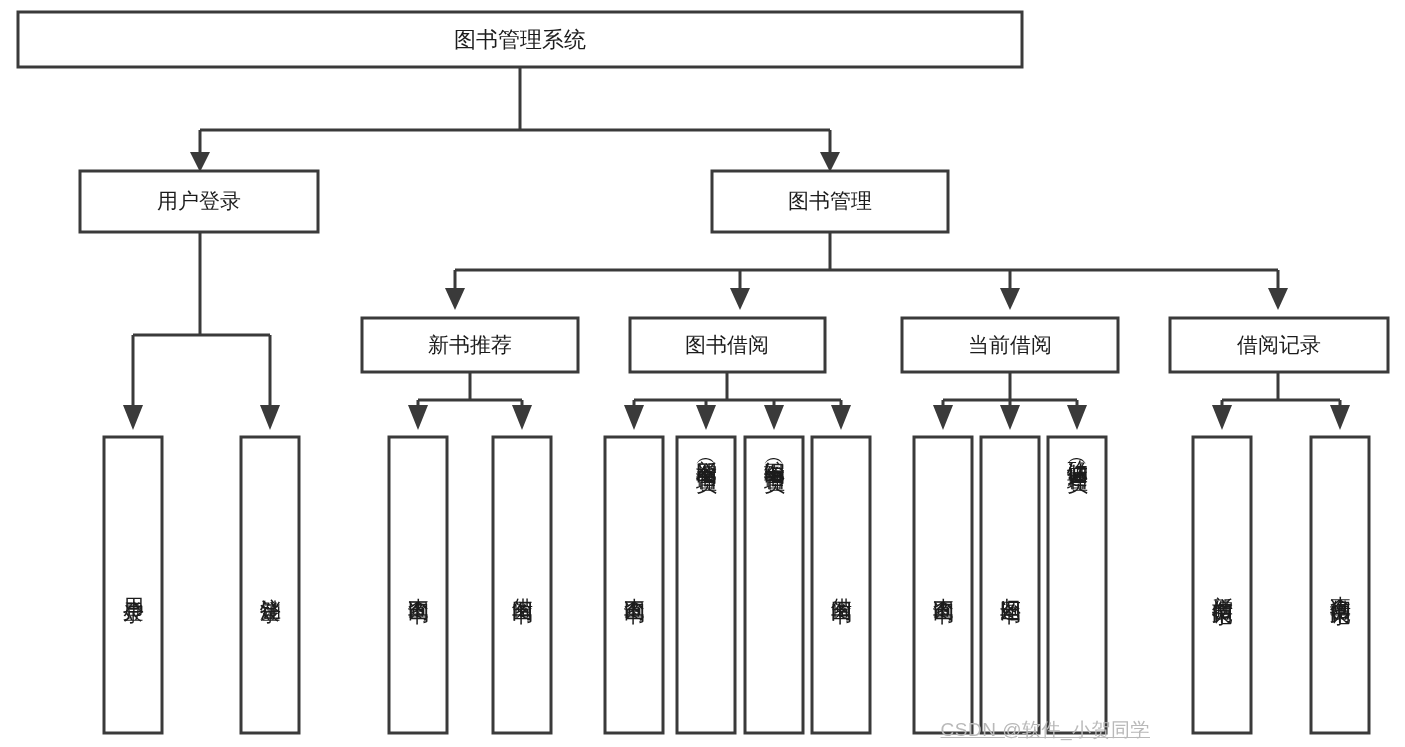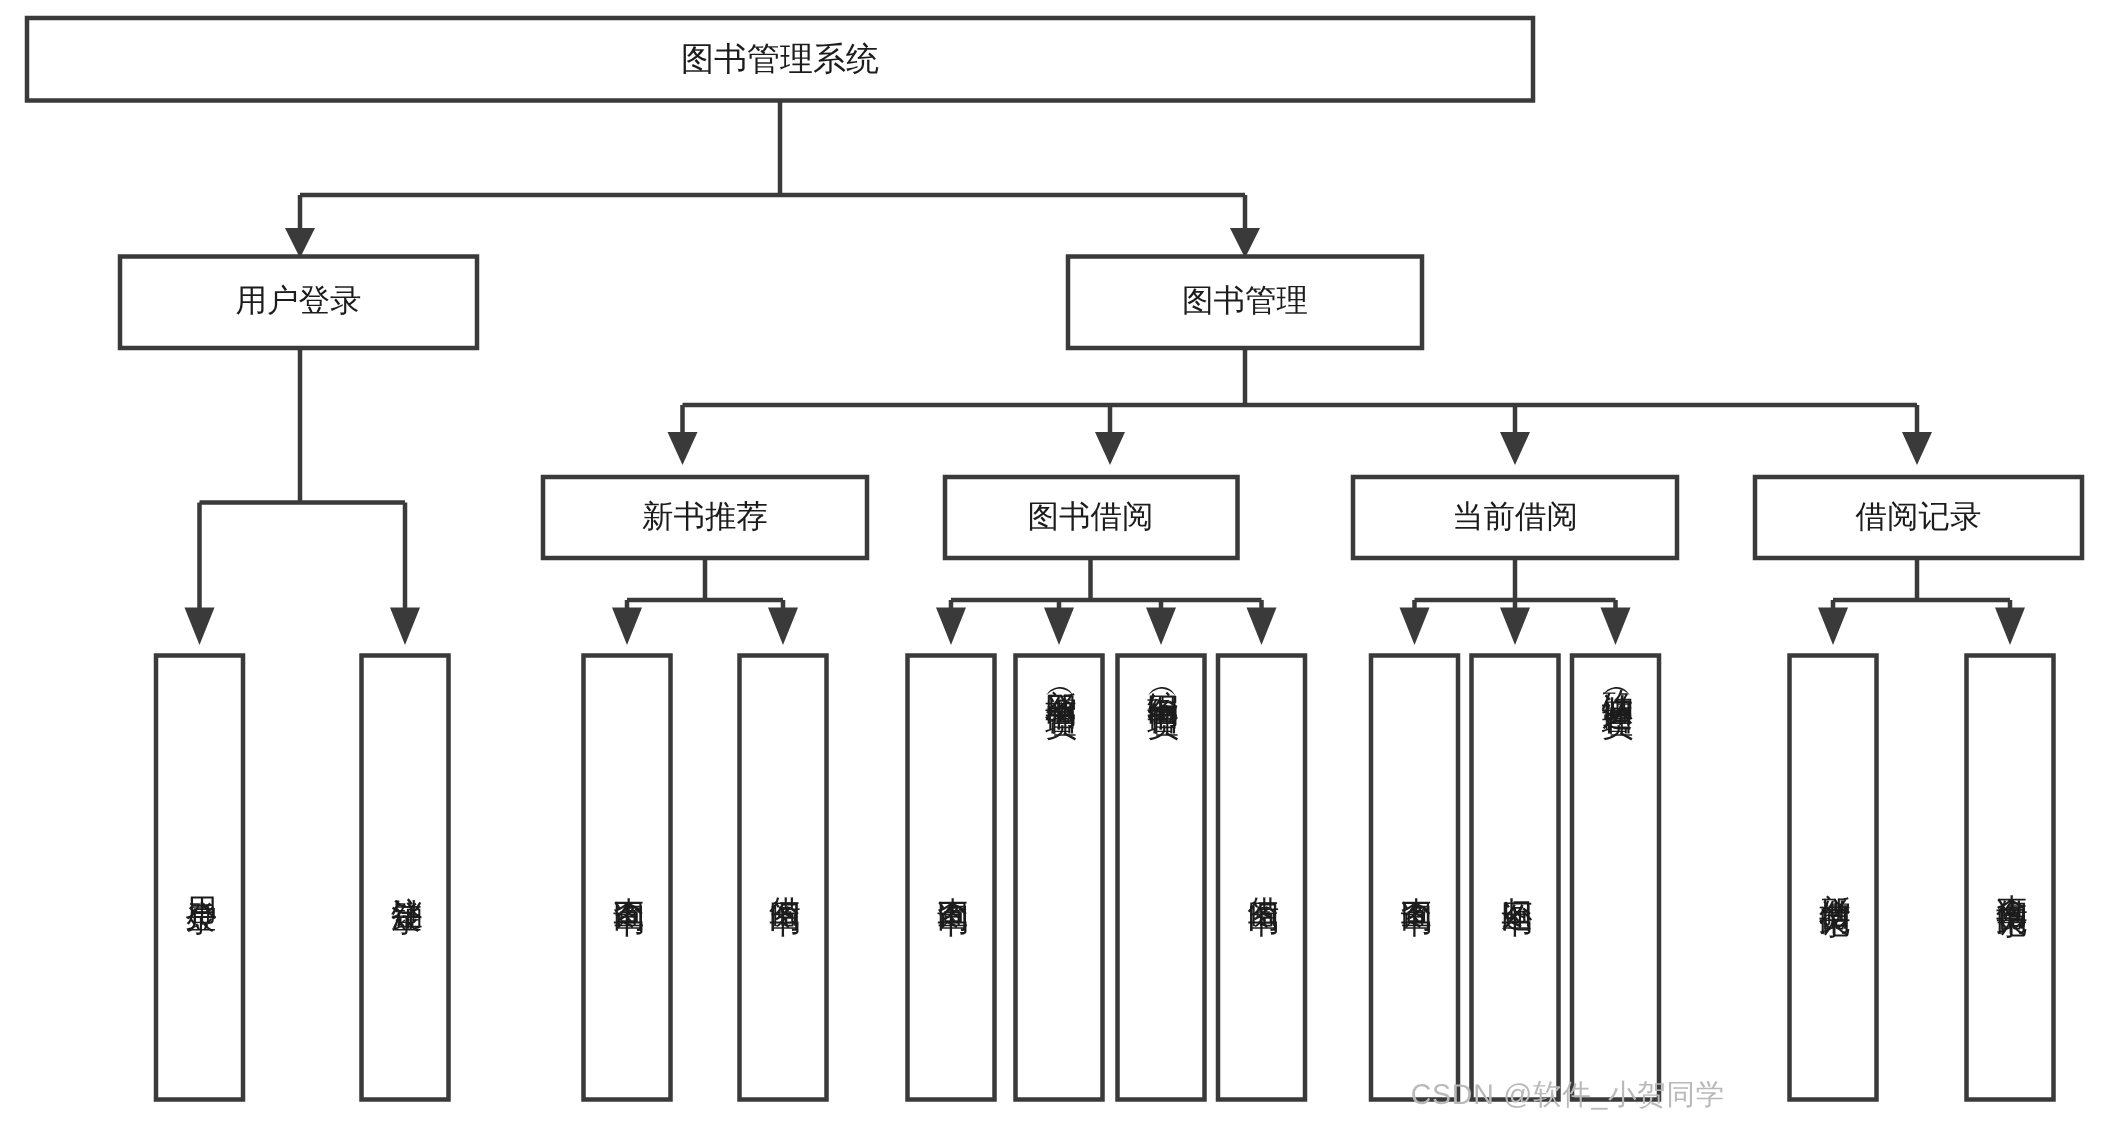--- a/index.html
+++ b/index.html
@@ -69,20 +69,21 @@
   .watermark {
     position: absolute;
     right: 8px;
     bottom: 4px;
     font-family: "Liberation Sans", "DejaVu Sans", sans-serif;
     font-size: 19px;
     color: #b9b9b9;
     letter-spacing: 0.5px;
     user-select: none;
     white-space: nowrap;
+    text-decoration: underline;
   }
 </style>
 </head>
 <body>
 
 <div id="diagram-root">
 
   <svg class="diagram-canvas" viewBox="0 0 1405 747">
 
     <g>

